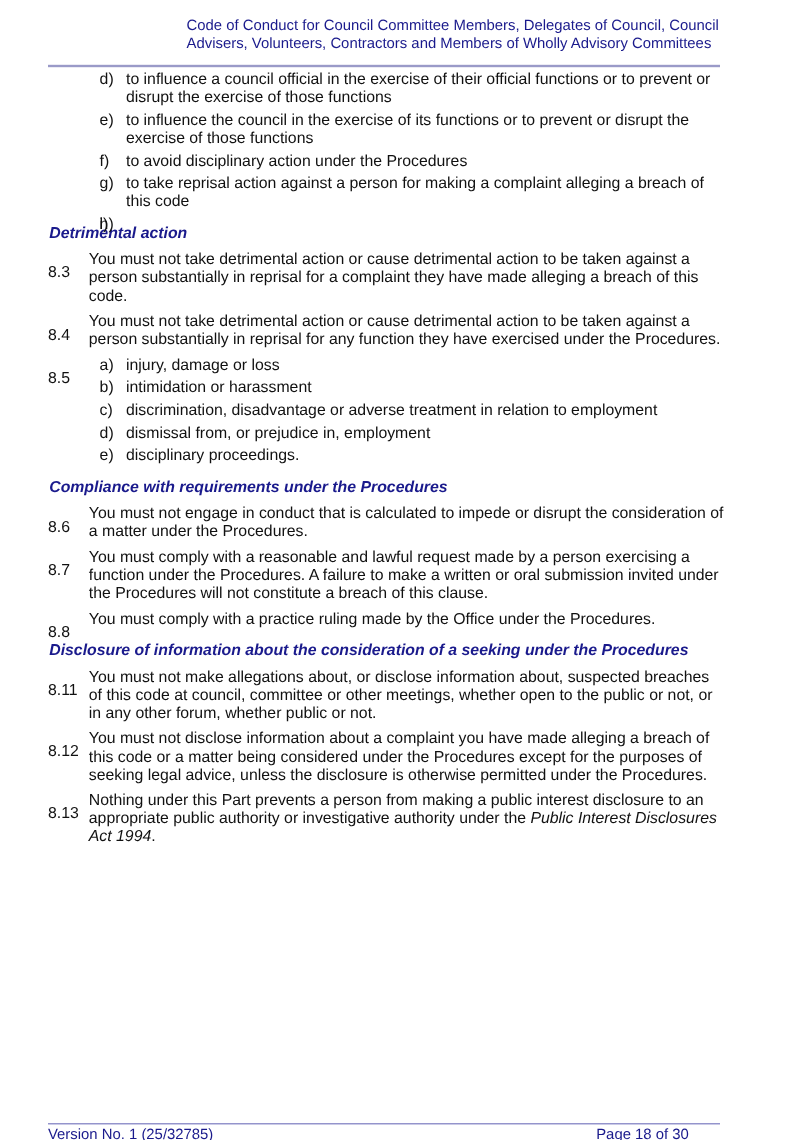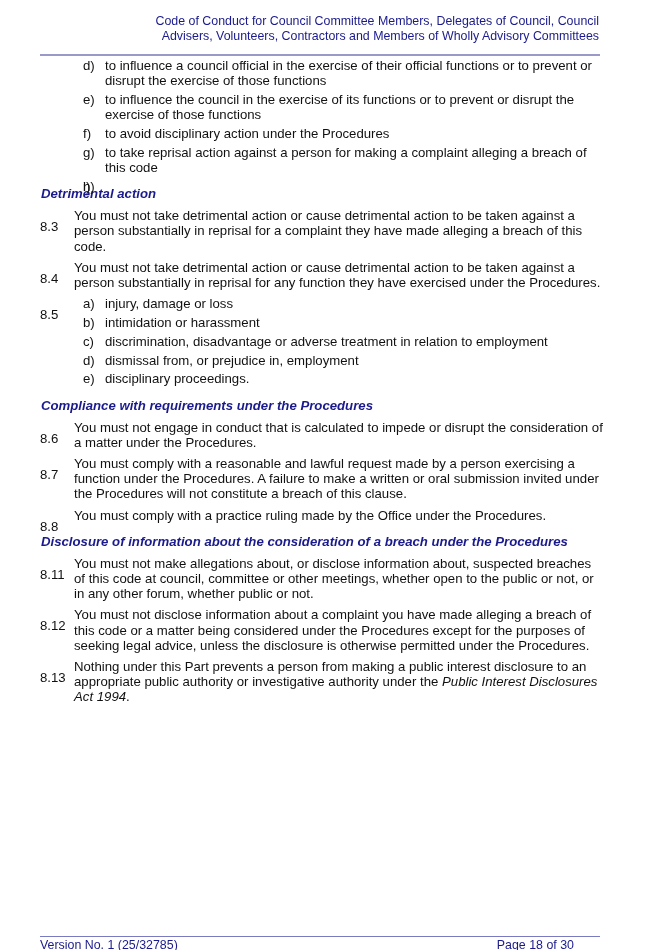--- a/index.html
+++ b/index.html
@@ -1,18 +1,18 @@
 <!DOCTYPE html>
 <html><head>
 <meta charset="utf-8">
 <style>
   html, body { margin: 0; padding: 0; background: #ffffff; }
   body { width: 656px; height: 950px; position: relative; overflow: hidden;
          font-family: "Liberation Sans", sans-serif; color: #111111; font-size: 13.2px; }
-  .header { position: absolute; right: 57px; top: 14px; text-align: right;
+  .header { position: absolute; right: 57px; top: 14px; text-align: left;
             color: #1a1a8c; font-size: 12.4px; line-height: 15px; }
   .rule { position: absolute; left: 40px; width: 560px; height: 2px; background: #9a9ac8; }
   .rule.top { top: 54px; }
   .rule.bottom { top: 936px; height: 1px; background: #7a7ac0; }
   .footer { position: absolute; top: 938px; left: 40px; width: 534px; font-size: 12.4px;
             color: #1a1a8c; line-height: 14px; }
   .footer .right { position: absolute; right: 0; top: 0; }
   .content { position: absolute; left: 40px; top: 56px; width: 565px; line-height: 15.2px; }
   .sub { position: relative; padding-left: 65px; margin-bottom: 3.6px; }
   .sub .lbl { position: absolute; left: 43px; top: 0; }
@@ -55,21 +55,21 @@
       <div class="sub"><span class="lbl">d)</span><span>dismissal from, or prejudice in, employment</span></div>
       <div class="sub"><span class="lbl">e)</span><span>disciplinary proceedings.</span></div>
     </div>
   </div>
 
   <h2>Compliance with requirements under the Procedures</h2>
   <div class="clause"><span class="num">8.6</span><span>You must not engage in conduct that is calculated to impede or disrupt the consideration of a matter under the Procedures.</span></div>
   <div class="clause"><span class="num">8.7</span><span>You must comply with a reasonable and lawful request made by a person exercising a function under the Procedures. A failure to make a written or oral submission invited under the Procedures will not constitute a breach of this clause.</span></div>
   <div class="clause"><span class="num">8.8</span><span>You must comply with a practice ruling made by the Office under the Procedures.</span></div>
 
-  <h2>Disclosure of information about the consideration of a breach under the Procedures</h2>
+  <h2>Disclosure of information about the consideration of a seeking under the Procedures</h2>
   <div class="clause"><span class="num">8.11</span><span>You must not make allegations about, or disclose information about, suspected breaches of this code at council, committee or other meetings, whether open to the public or not, or in any other forum, whether public or not.</span></div>
   <div class="clause"><span class="num">8.12</span><span>You must not disclose information about a complaint you have made alleging a breach of this code or a matter being considered under the Procedures except for the purposes of seeking legal advice, unless the disclosure is otherwise permitted under the Procedures.</span></div>
   <div class="clause"><span class="num">8.13</span><span>Nothing under this Part prevents a person from making a public interest disclosure to an appropriate public authority or investigative authority under the </span><em>Public Interest Disclosures Act 1994</em><span>.</span></div>
 </div>
 
 <div class="rule bottom"></div>
 <div class="footer">
   <span>Version No.  1 (25/32785)</span>
   <span class="right">Page 18 of 30</span>
 </div>

